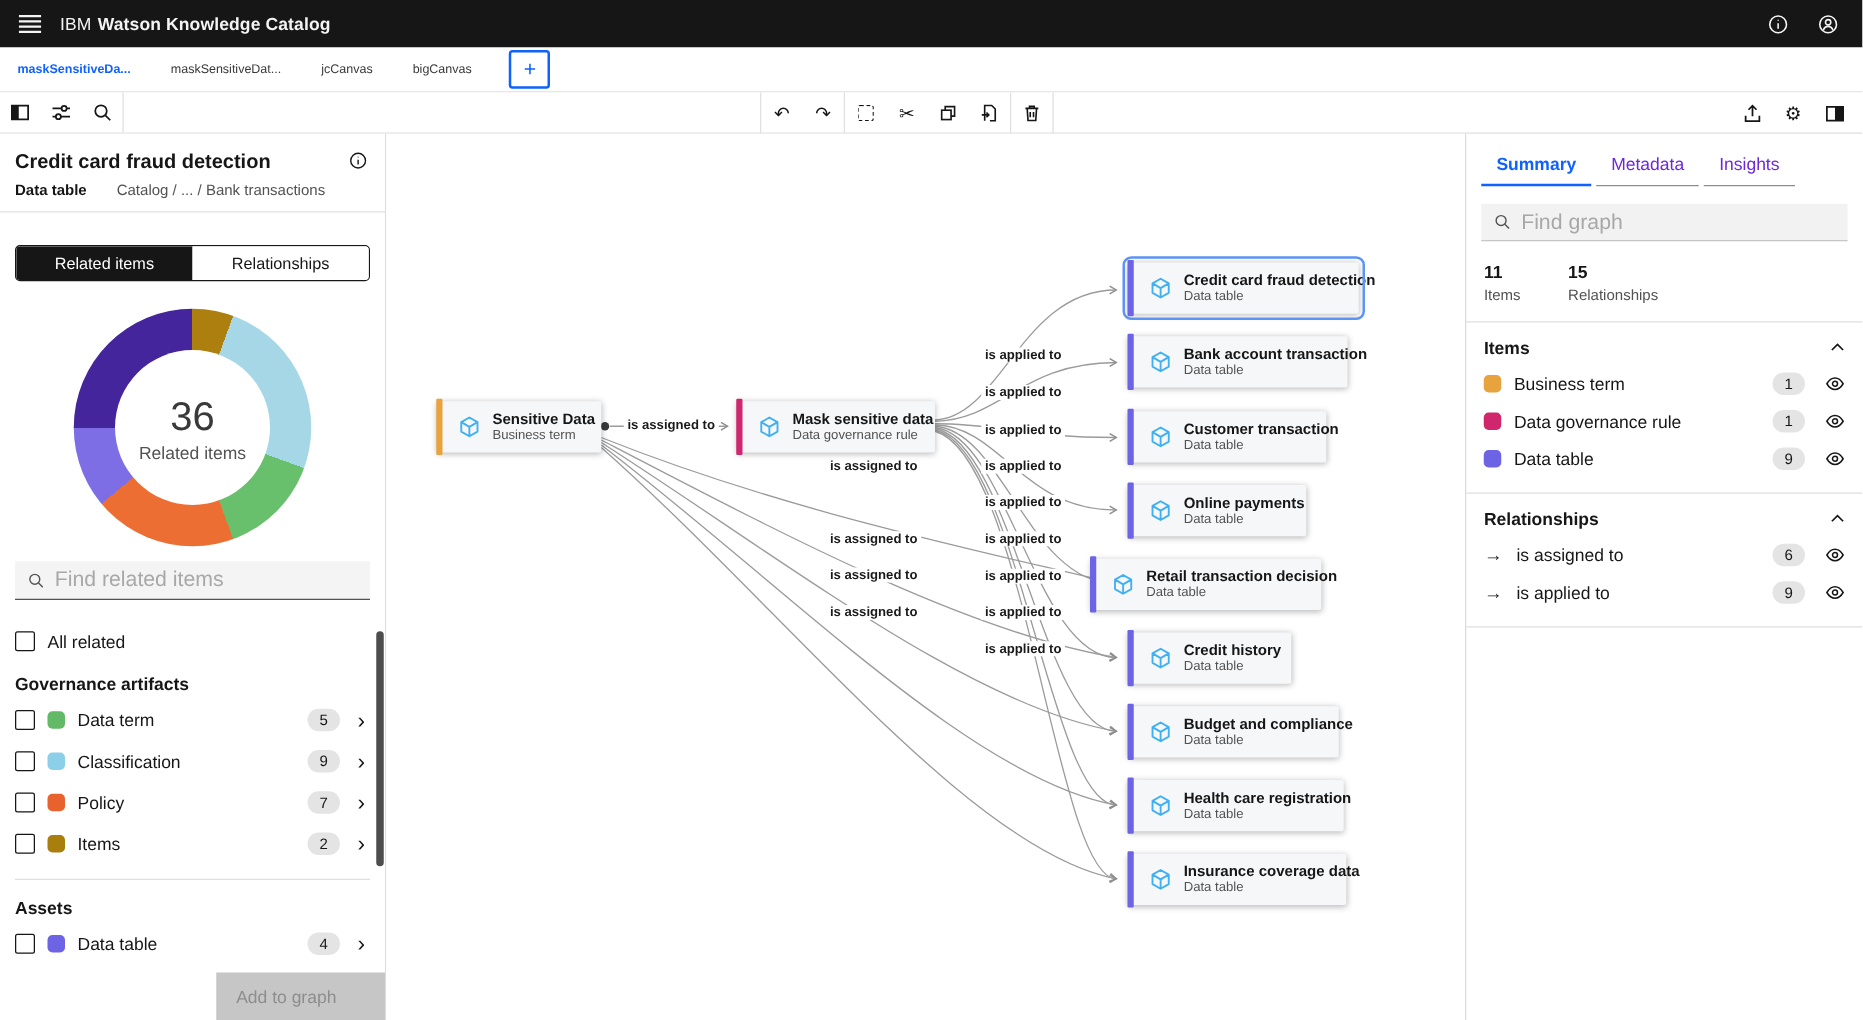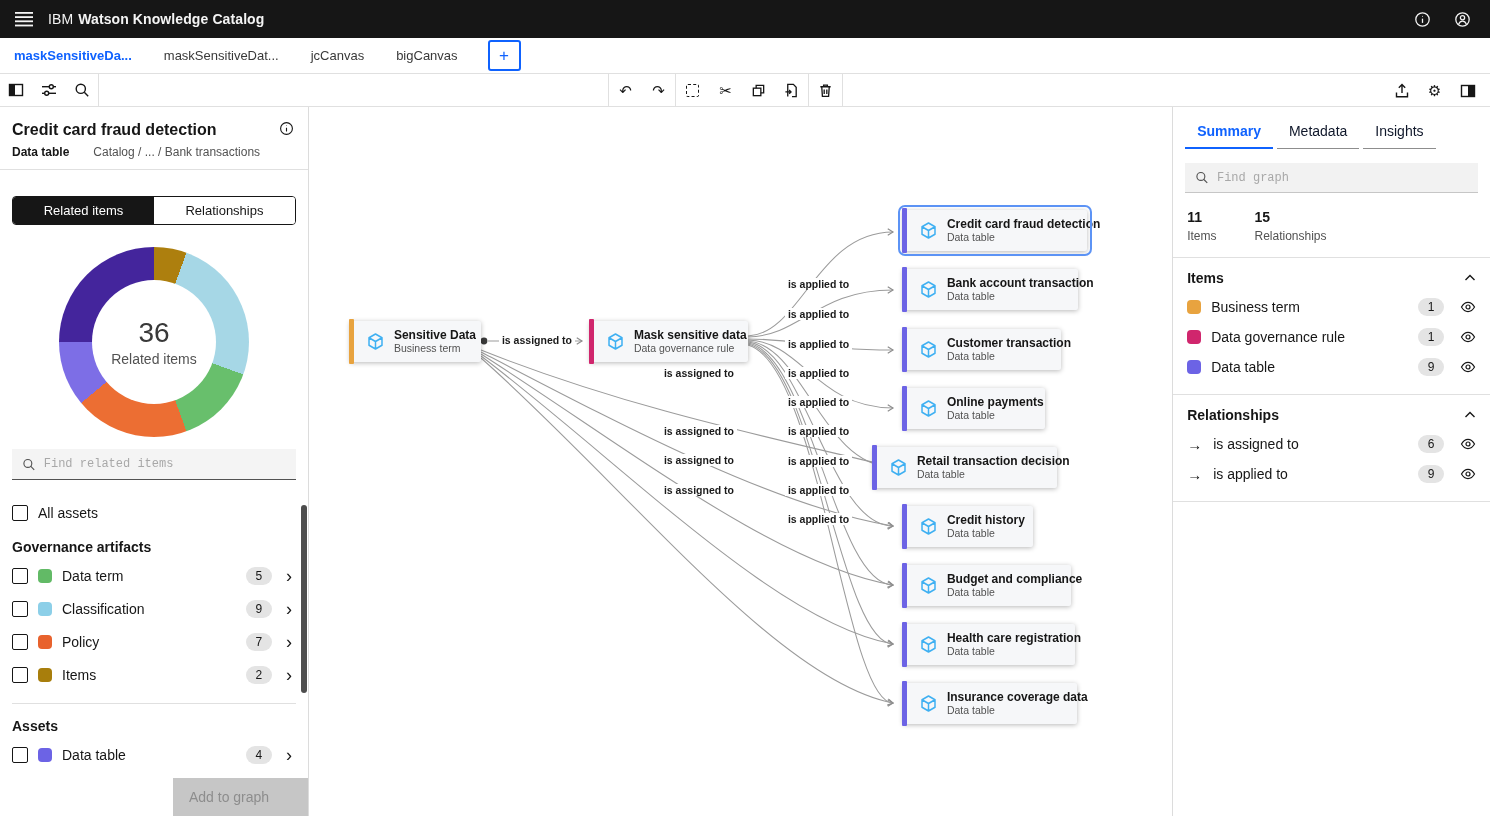--- a/index.html
+++ b/index.html
@@ -11,21 +11,21 @@
   .hamburger { width:48px; height:38px; display:flex; align-items:center; justify-content:center; cursor:pointer; }
   .hamburger svg { display:block; }
   .app-title { font-size:14px; letter-spacing:.1px; }
   .app-title .brand { font-weight:400; margin-right:5px; }
   .app-title .product { font-weight:700; }
   .header-right { margin-left:auto; display:flex; align-items:center; gap:8px; padding-right:12px; }
   .header-icon-btn { width:32px; height:32px; display:flex; align-items:center; justify-content:center; cursor:pointer; }
 
   
   .tab-bar { height:36px; display:flex; align-items:center; background:#fff; border-bottom:1px solid #e0e0e0; padding-left:12px; }
-  .canvas-tab { font-size:13px; color:#393939; padding:0 16px; height:24px; display:flex; align-items:center; cursor:pointer; white-space:nowrap; }
+  .canvas-tab { font-size:10px; color:#393939; padding:0 16px; height:24px; display:flex; align-items:center; cursor:pointer; white-space:nowrap; }
   .canvas-tab.active { color:#0f62fe; font-weight:700; padding-left:2px; }
   .add-tab-btn { width:33px; height:31px; border:2px solid #0f62fe; border-radius:3px; color:#0f62fe; font-size:17px;
     display:flex; align-items:center; justify-content:center; margin-left:14px; cursor:pointer; background:#fff; }
 
   
   .toolbar { height:33px; position:relative; background:#fff; border-bottom:1px solid #e0e0e0; display:flex; align-items:center; }
   .tb-group-left { display:flex; align-items:center; height:100%; width:99px; border-right:1px solid #e0e0e0; }
   .tb-btn { width:33px; height:33px; display:flex; align-items:center; justify-content:center; color:#161616; cursor:pointer; font-size:15px; }
   .tb-center { position:absolute; left:608px; top:0; height:33px; display:flex; align-items:center;
     border-left:1px solid #e0e0e0; }
@@ -48,26 +48,26 @@
   .lp-info { position:absolute; right:14px; top:14px; color:#161616; cursor:pointer; }
   .lp-divider { height:1px; background:#e0e0e0; }
   .seg-toggle { margin:26px 12px 0; display:flex; height:29px; border:1px solid #161616; border-radius:4px; overflow:hidden; }
   .seg-btn { flex:1; display:flex; align-items:center; justify-content:center; font-size:13px; cursor:pointer; background:#fff; color:#161616; }
   .seg-btn.active { background:#161616; color:#fff; }
 
   .donut-wrap { width:190px; height:190px; margin:22px auto 12px; position:relative; }
   .donut { width:100%; height:100%; border-radius:50%; }
   .donut-hole { position:absolute; left:33px; top:33px; width:124px; height:124px; border-radius:50%; background:#fff;
     display:flex; flex-direction:column; align-items:center; justify-content:center; }
-  .donut-value { font-size:28px; color:#393939; }
+  .donut-value { font-size:32px; color:#393939; }
   .donut-label { font-size:14px; color:#525252; margin-top:2px; }
 
   .lp-search { margin:4px 12px 0; height:31px; background:#f4f4f4; border-bottom:1.5px solid #525252; display:flex; align-items:center; padding:0 10px; gap:8px; }
-  .lp-search input, .rp-search input { border:none; outline:none; background:transparent; font-size:12px; color:#1d4ed8; width:100%;
-    font-family:Liberation Mono, monospace; }
+  .lp-search input, .rp-search input { border:none; outline:none; background:transparent; font-size:17px; color:#1d4ed8; width:100%;
+    font-family:Liberation Sans, sans-serif; }
   .lp-search input::placeholder, .rp-search input::placeholder { color:#a8a8a8; }
 
   .lp-list { padding:0 12px; }
   .lp-row { display:flex; align-items:center; height:33px; gap:10px; cursor:pointer; }
   .checkbox { width:16px; height:16px; border:1px solid #161616; border-radius:2px; flex:none; background:#fff; cursor:pointer; }
   .swatch { width:14px; height:14px; border-radius:4px; flex:none; }
   .lp-row-label { font-size:14px; }
   .count-badge { margin-left:auto; background:#e4e4e4; border-radius:10px; min-width:26px; height:18px; line-height:18px;
     text-align:center; font-size:12px; color:#161616; padding:0 6px; }
   .chev-right { font-size:18px; color:#161616; width:14px; text-align:center; line-height:14px; cursor:pointer; }
@@ -85,21 +85,21 @@
   .g-node { position:absolute; z-index:3; height:41px; background:#f6f7f9; border-radius:2px;
     box-shadow:0 1px 5px rgba(0,0,0,.28); display:flex; align-items:center; padding-left:16px; gap:9px; cursor:pointer; }
   .g-node .bar { position:absolute; left:-1px; top:-2px; bottom:-2px; width:5px; border-radius:1px; }
   .g-node .cube { flex:none; display:flex; }
   .g-node .nt { font-size:12px; font-weight:700; line-height:14px; white-space:nowrap; }
   .g-node .ns { font-size:10.5px; color:#525252; line-height:13px; white-space:nowrap; }
   .g-node.selected { outline:2px solid #5c93f5; outline-offset:3px; }
 
   
   .rp-tabs { display:flex; padding:16px 12px 0; }
-  .rp-tab { font-size:14px; color:#0f172a; padding:0 12px 8px; margin-right:4px; border-bottom:1px solid #8d8d8d; cursor:pointer; }
+  .rp-tab { font-size:14px; color:#6d28d9; padding:0 12px 8px; margin-right:4px; border-bottom:1px solid #8d8d8d; cursor:pointer; }
   .rp-tab.active { color:#0f62fe; font-weight:700; border-bottom:2px solid #0f62fe; }
   .rp-search { margin:14px 12px 0; height:30px; background:#f2f2f2; border-bottom:1px solid #c6c6c6; display:flex; align-items:center; padding:0 10px; gap:8px; }
   .rp-stats { display:flex; gap:38px; padding:16px 14px 14px; }
   .rp-stat-value { font-size:14px; font-weight:700; color:#161616; }
   .rp-stat-label { font-size:12px; color:#525252; margin-top:4px; }
   .rp-hr { height:1px; background:#e0e0e0; }
   .rp-section { padding:12px 14px; }
   .rp-section-head { display:flex; align-items:center; font-size:14px; font-weight:700; padding-bottom:6px; }
   .rp-collapse { margin-left:auto; cursor:pointer; display:flex; color:#161616; }
   .rp-row { display:flex; align-items:center; height:30px; gap:10px; font-size:14px; }
@@ -255,21 +255,21 @@
       <svg width="15" height="15" viewBox="0 0 16 16" fill="none" stroke="#525252" stroke-width="1.3">
           <circle cx="6.8" cy="6.8" r="4.6"></circle>
           <line x1="10.3" y1="10.3" x2="14.2" y2="14.2"></line>
         </svg>
       <input type="text" placeholder="Find related items" style="">
     </div>
 
     <div class="lp-list">
       <div class="lp-row all-assets">
         <span class="checkbox"></span>
-        <span class="lp-row-label">All assets</span>
+        <span class="lp-row-label">All related</span>
       </div>
       <div class="lp-section-heading">Governance artifacts</div>
 
       <div class="lp-row">
         <span class="checkbox"></span>
         <span class="swatch" style="background-color: rgb(98, 186, 102);"></span>
         <span class="lp-row-label">Data term</span>
         <span class="count-badge">5</span>
         <span class="chev-right">›</span>
       </div>

